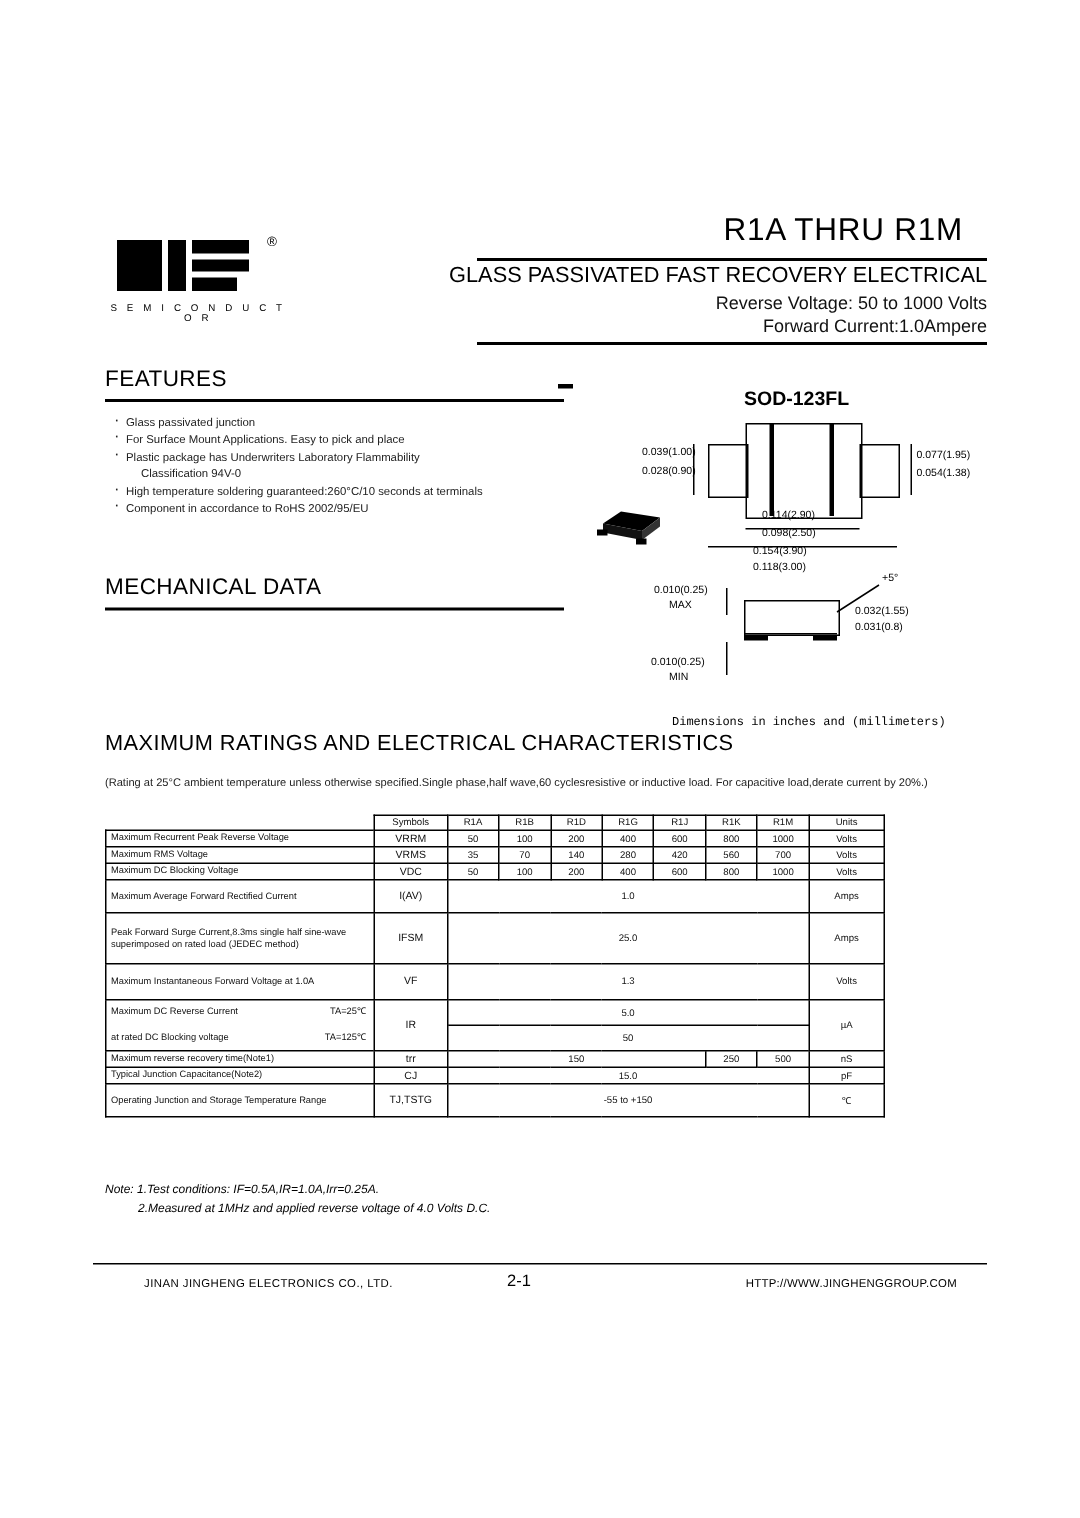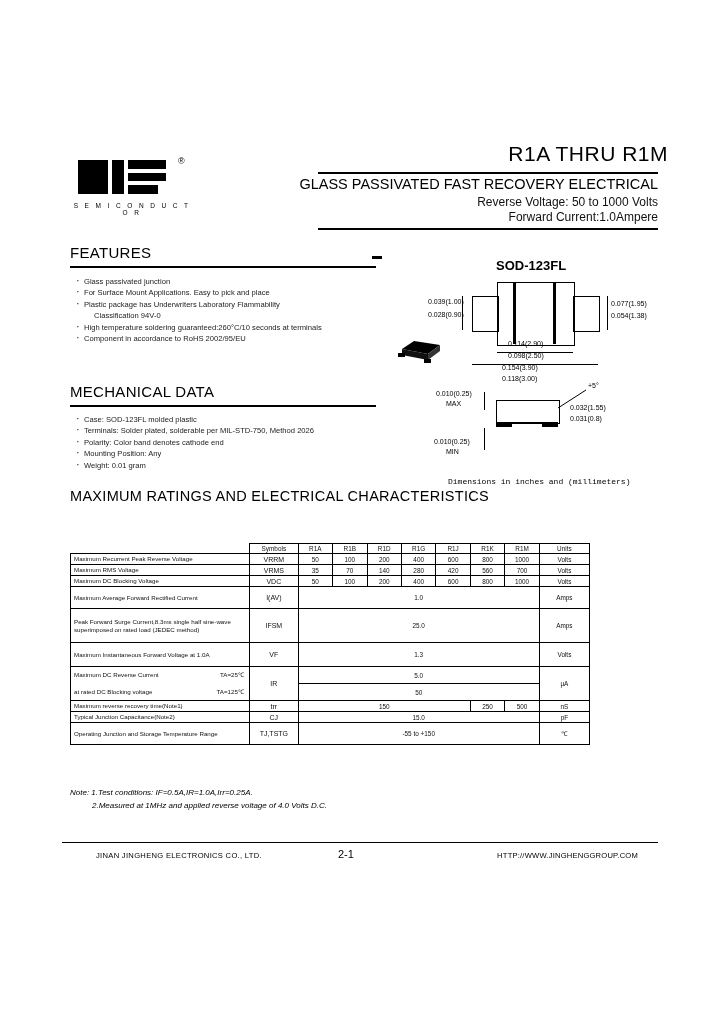--- a/index.html
+++ b/index.html
@@ -26,21 +26,21 @@
   .logo-mark .bar2{position:absolute;left:34px;top:0;width:12px;height:34px;background:#000;}
   .logo-mark .bar3{position:absolute;left:50px;top:0;width:38px;height:9px;background:#000;}
   .logo-mark .bar4{position:absolute;left:50px;top:13px;width:38px;height:8px;background:#000;}
   .logo-mark .bar5{position:absolute;left:50px;top:25px;width:30px;height:9px;background:#000;}
   .logo-reg{position:absolute;left:100px;top:-4px;font-size:9px;}
   .logo-sub{
     position:absolute;left:0px;top:42px;width:124px;
     font-size:6.5px;letter-spacing:2.4px;text-align:center;
   }
   .title-part{
-    position:absolute;right:52px;top:142px;
+    position:absolute;right:78px;top:142px;
     font-size:21px;letter-spacing:.5px;text-align:left;
   }
   .hdr-rule{
     position:absolute;left:318px;right:62px;top:172px;height:2px;background:#000;
   }
   .hdr-line2{
     position:absolute;right:62px;top:176px;font-size:14.5px;text-align:right;white-space:nowrap;
   }
   .hdr-line3{
     position:absolute;right:62px;top:195px;font-size:12px;text-align:right;white-space:nowrap;color:#111;
@@ -123,27 +123,20 @@
     <li>Glass passivated junction</li>
     <li>For Surface Mount Applications. Easy to pick and place</li>
     <li>Plastic package has Underwriters Laboratory Flammability</li>
     <li class="sub">Classification 94V-0</li>
     <li>High temperature soldering guaranteed:260°C/10 seconds at terminals</li>
     <li>Component in accordance to RoHS 2002/95/EU</li>
   </ul>
 
   <div class="sec-title" style="left:70px;top:383px;">MECHANICAL DATA</div>
   <div class="sec-rule" style="left:70px;top:405px;width:306px;"></div>
-  <ul class="bullets" style="left:74px;top:414px;">
-    <li>Case: SOD-123FL molded plastic</li>
-    <li>Terminals: Solder plated, solderable per MIL-STD-750, Method 2026</li>
-    <li>Polarity: Color band denotes cathode end</li>
-    <li>Mounting Position: Any</li>
-    <li>Weight: 0.01 gram</li>
-  </ul>
 
   <div class="pkg-label">SOD-123FL</div>
 
   <div class="blk" style="left:372px;top:256px;width:10px;height:3px;"></div>
 
   <div class="bdr" style="left:497px;top:282px;width:76px;height:62px;"></div>
   <div class="blk" style="left:513px;top:282px;width:3px;height:62px;"></div>
   <div class="blk" style="left:553px;top:282px;width:3px;height:62px;"></div>
 
   <div class="bdr" style="left:472px;top:296px;width:25px;height:34px;"></div>
@@ -187,20 +180,21 @@
   <div class="dtxt" style="left:446px;top:400px;">MAX</div>
   <div class="dtxt" style="left:434px;top:438px;">0.010(0.25)</div>
   <div class="dtxt" style="left:446px;top:448px;">MIN</div>
   <div class="dtxt" style="left:588px;top:382px;">+5°</div>
   <div class="dtxt" style="left:570px;top:404px;">0.032(1.55)</div>
   <div class="dtxt" style="left:570px;top:415px;">0.031(0.8)</div>
 
   <div class="dim-note">Dimensions in inches and (millimeters)</div>
 
   <div class="sec-title" style="left:70px;top:488px;font-size:14.5px;">MAXIMUM RATINGS AND ELECTRICAL CHARACTERISTICS</div>
+  <div class="ratings-note">(Rating at  25°C ambient temperature unless otherwise specified.Single phase,half wave,60  cyclesresistive or inductive load. For capacitive  load,derate current by 20%.)</div>
 
   <table class="mt">
     <tbody>
         <tr>
       <td style="width:180px;border:none;"></td>
       <td style="width:46px;">Symbols</td>
       <td style="width:32px;">R1A</td>
       <td style="width:32px;">R1B</td>
       <td style="width:32px;">R1D</td>
       <td style="width:32px;">R1G</td>

